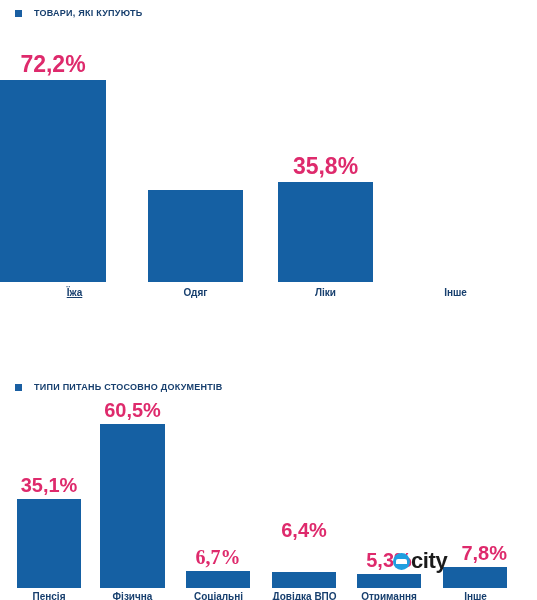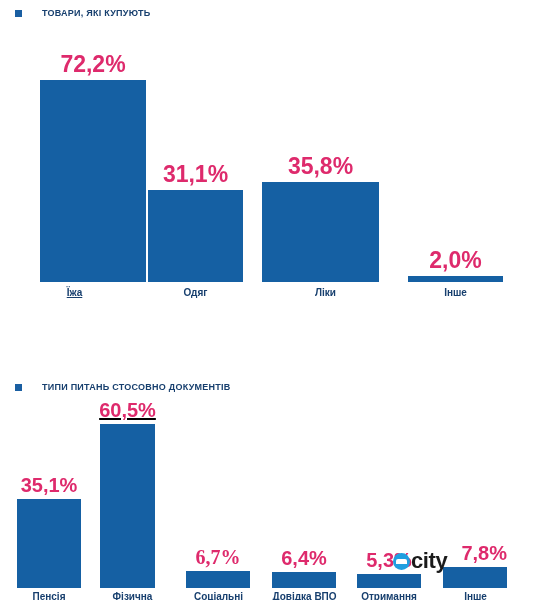--- a/index.html
+++ b/index.html
@@ -22,21 +22,21 @@
   }
   #chart-1 { top: 0px;  height: 318px; }
   #chart-2 { top: 330px; height: 278px; margin-top: 44px; }
 
   .legend {
     position: absolute;
     left: 15px;
     top: 9px;
     display: flex;
     align-items: center;
-    gap: 20px;
+    gap: 12px;
     white-space: nowrap;
   }
   .legend-swatch {
     width: 7px;
     height: 7px;
     background: #1a5fa2;
     display: inline-block;
   }
   .legend-label {
     color: #173f6e;
@@ -131,35 +131,30 @@
 <body>
 
 <section class="chart-block" id="chart-1">
 
   <div class="legend">
     <span class="legend-swatch"></span>
     <span class="legend-label">ТОВАРИ, ЯКІ КУПУЮТЬ</span>
   </div>
 
   <div class="plot" id="plot-1">
-    <div class="bar-group" style="left:22px; width:106px;padding-left:18px;">
+    <div class="bar-group" style="left:0; width:106px;">
       <span class="bar-value">72,2%</span>
       <div class="bar-rect" style="height:202px;"></div>
     </div>
     <div class="bar-group" style="left:148px; width:95px;">
-      <span class="bar-value">31,1%</span>
       <div class="bar-rect" style="height:92px;"></div>
     </div>
-    <div class="bar-group" style="left:262px; width:117px;">
+    <div class="bar-group" style="left:278px; width:95px;">
       <span class="bar-value">35,8%</span>
       <div class="bar-rect" style="height:100px;"></div>
-    </div>
-    <div class="bar-group" style="left:408px; width:95px;">
-      <span class="bar-value">2,0%</span>
-      <div class="bar-rect" style="height:6px;"></div>
     </div>
   </div>
 
   <div class="axis-labels" id="labels-1">
     <span class="axis-label" style="left:27px; width:95px;text-decoration:underline;">Їжа</span>
     <span class="axis-label" style="left:148px; width:95px;">Одяг</span>
     <span class="axis-label" style="left:278px; width:95px;">Ліки</span>
     <span class="axis-label" style="left:408px; width:95px;">Інше</span>
   </div>
 
@@ -170,29 +165,29 @@
   <div class="legend">
     <span class="legend-swatch"></span>
     <span class="legend-label">ТИПИ ПИТАНЬ СТОСОВНО ДОКУМЕНТІВ</span>
   </div>
 
   <div class="plot" id="plot-2">
     <div class="bar-group" style="left:17px; width:64px;">
       <span class="bar-value">35,1%</span>
       <div class="bar-rect" style="height:89px;"></div>
     </div>
-    <div class="bar-group" style="left:100px; width:55px;text-decoration:underline;">
+    <div class="bar-group" style="left:100px; width:65px;">
       <span class="bar-value">60,5%</span>
       <div class="bar-rect" style="height:164px;"></div>
     </div>
     <div class="bar-group" style="left:186px; width:64px;font-family:Liberation Serif, serif;">
       <span class="bar-value">6,7%</span>
       <div class="bar-rect" style="height:17px;"></div>
     </div>
-    <div class="bar-group" style="left:272px; width:64px;">
+    <div class="bar-group" style="left:272px; width:64px;gap:28px;">
       <span class="bar-value">6,4%</span>
       <div class="bar-rect" style="height:16px;"></div>
     </div>
     <div class="bar-group" style="left:357px; width:64px;">
       <span class="bar-value">5,3%</span>
       <div class="bar-rect" style="height:14px;"></div>
     </div>
     <div class="bar-group" style="left:443px; width:64px;align-items:flex-end;">
       <span class="bar-value">7,8%</span>
       <div class="bar-rect" style="height:21px;"></div>

